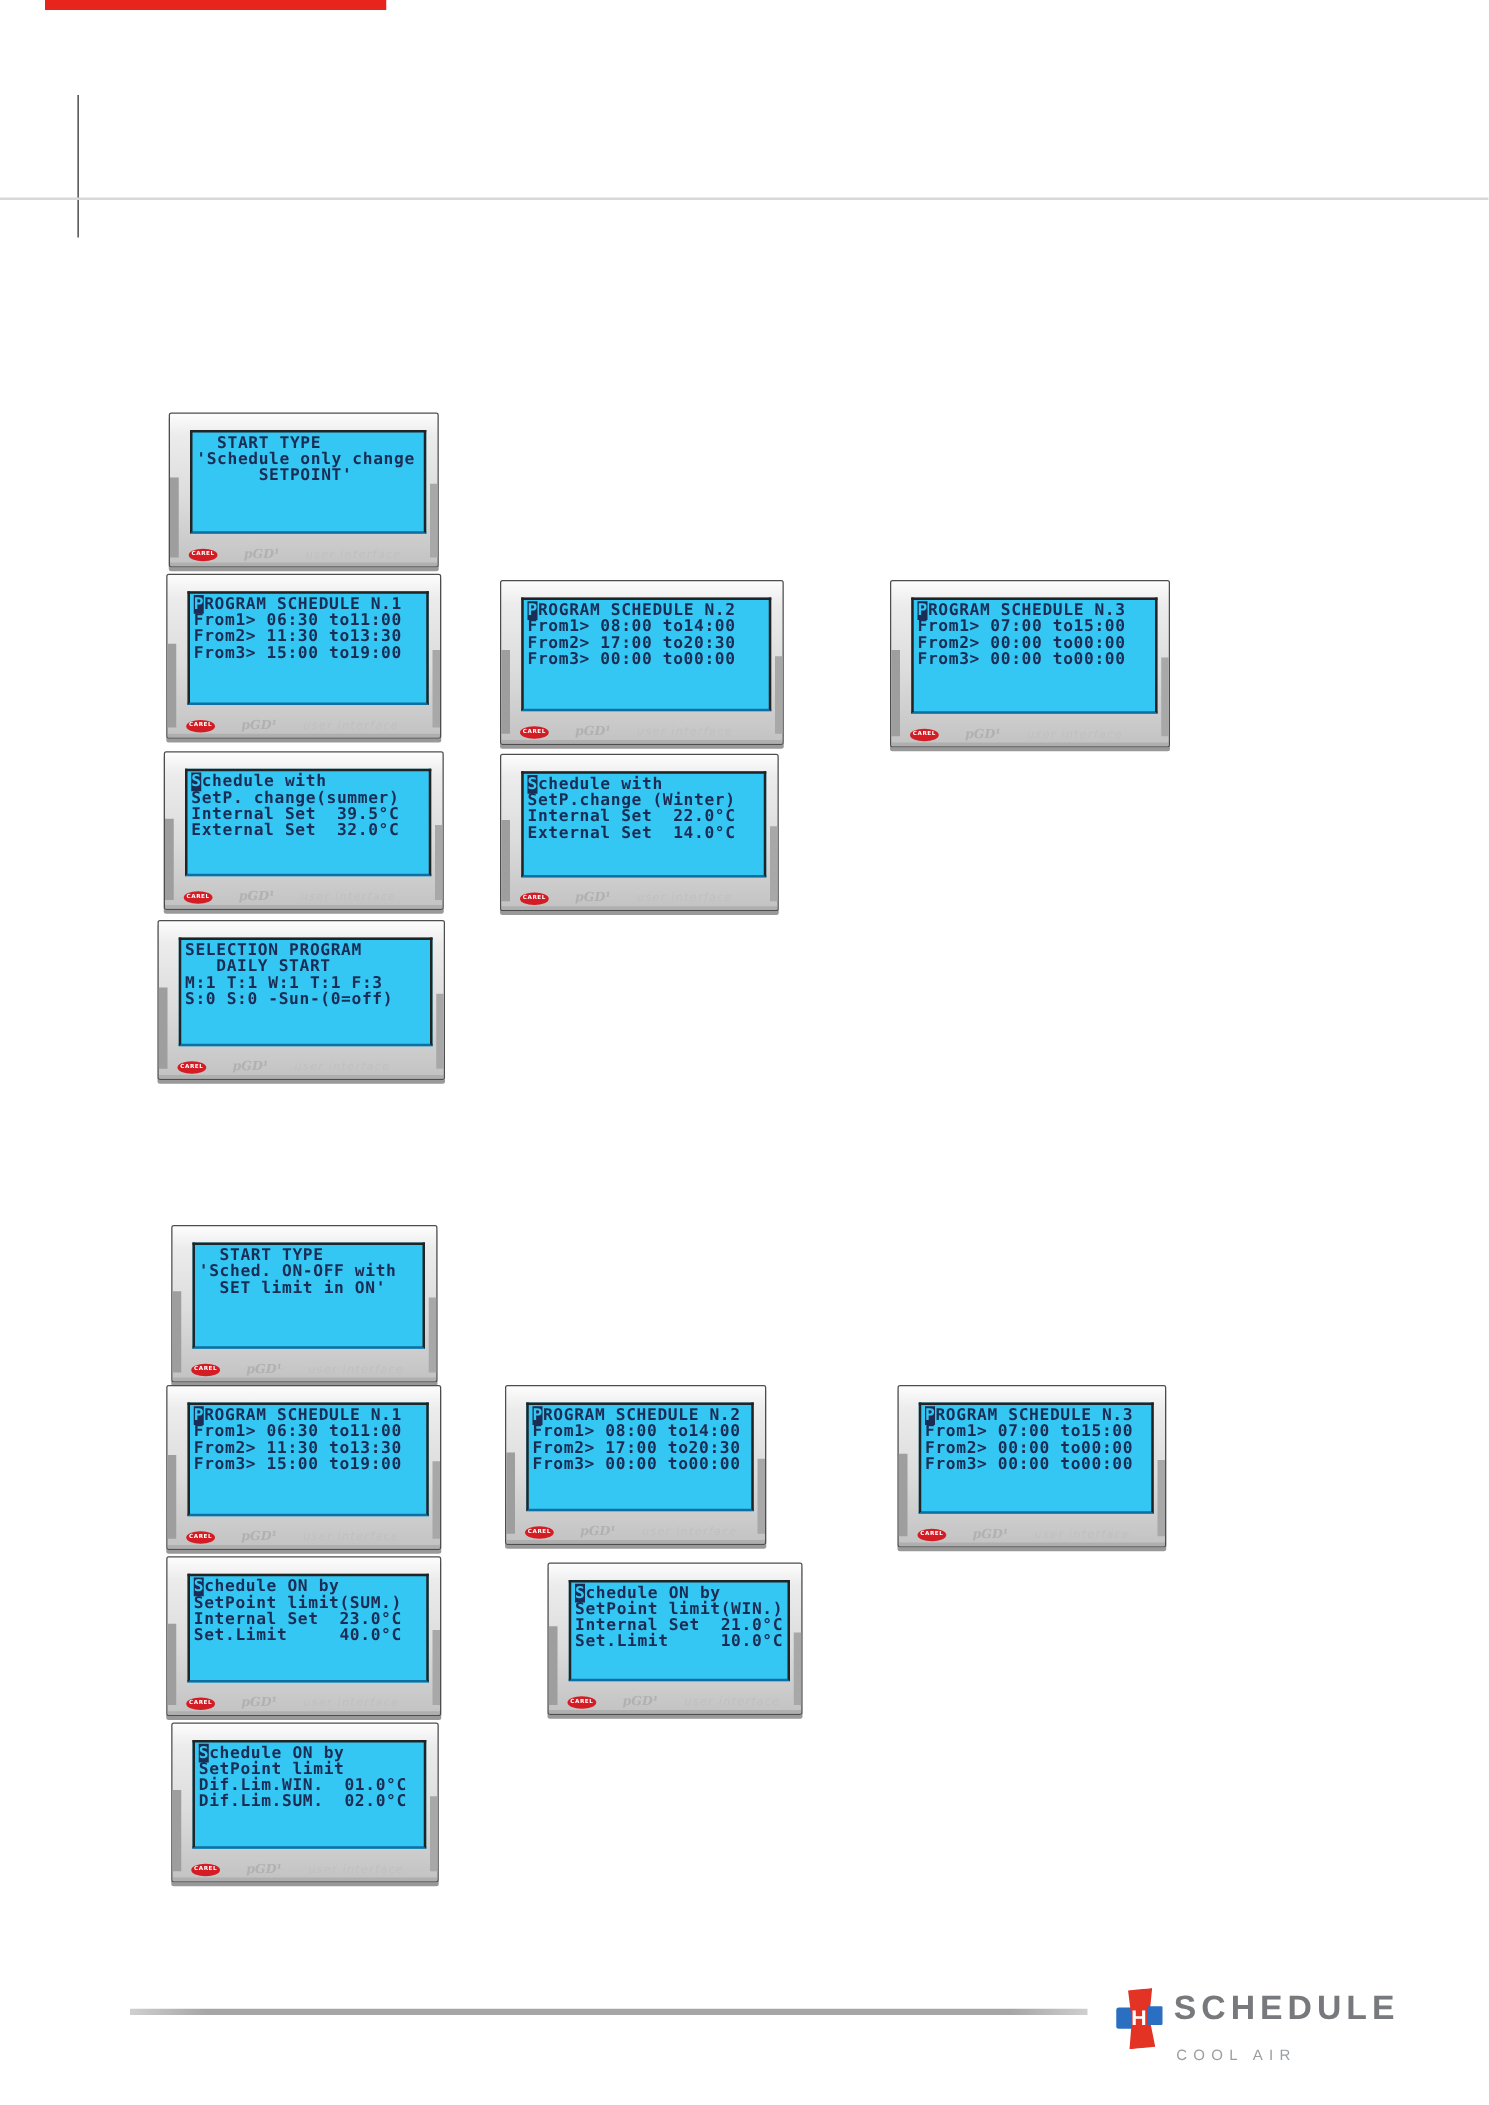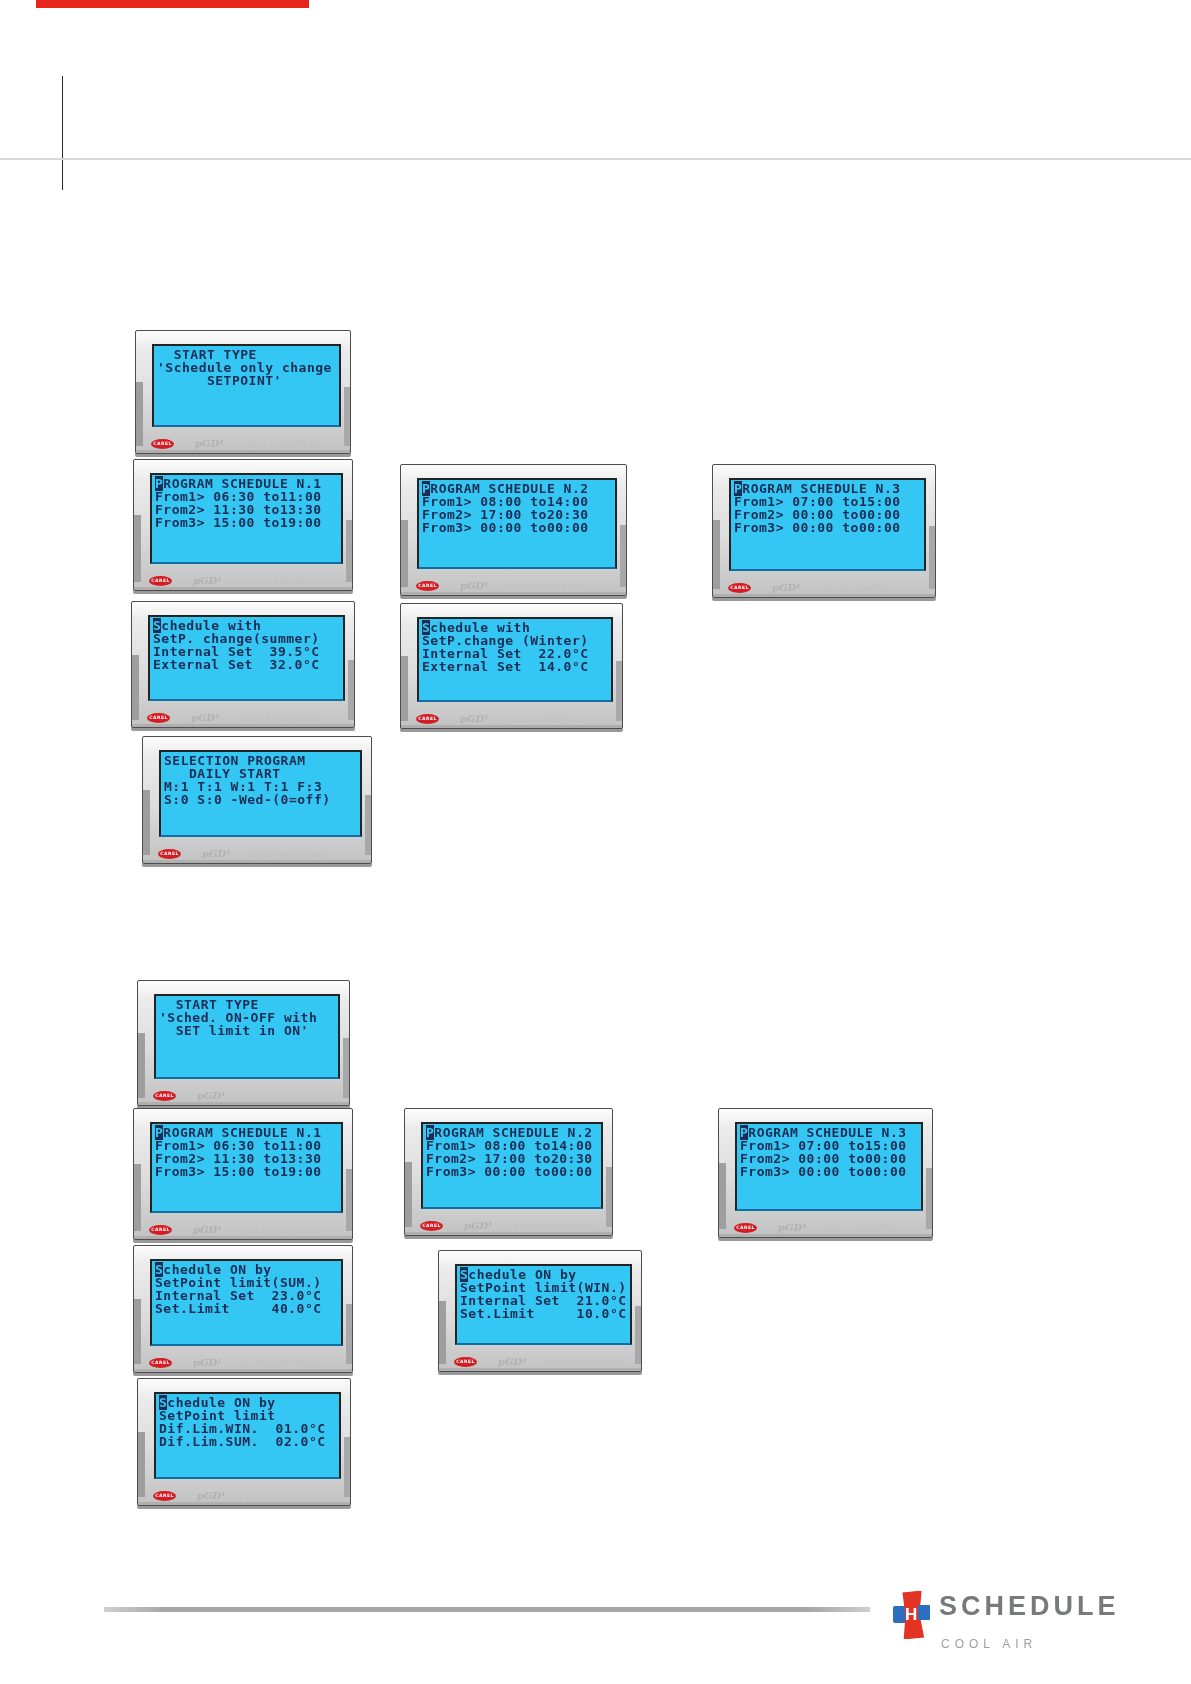--- a/index.html
+++ b/index.html
@@ -138,26 +138,26 @@
       <div class="line">Internal Set  22.0°C</div>
       <div class="line">External Set  14.0°C</div>
     </div>
     <div class="brandrow">
       <span class="badge">CAREL</span>
       <span class="model">pGD¹</span>
       <span class="tagline">user interface</span>
     </div>
   </div>
 
-  <div class="device" style="left:142px;top:736px;width:228px;height:126px">
+  <div class="device" style="left:126px;top:736px;width:228px;height:126px">
     <div class="screen">
       <div class="line">SELECTION PROGRAM</div>
       <div class="line">   DAILY START</div>
       <div class="line">M:1 T:1 W:1 T:1 F:3</div>
-      <div class="line">S:0 S:0 -Wed-(0=off)</div>
+      <div class="line">S:0 S:0 -Sun-(0=off)</div>
     </div>
     <div class="brandrow">
       <span class="badge">CAREL</span>
       <span class="model">pGD¹</span>
       <span class="tagline">user interface</span>
     </div>
   </div>
 
   <div class="device" style="left:137px;top:980px;width:211px;height:124px">
     <div class="screen">

